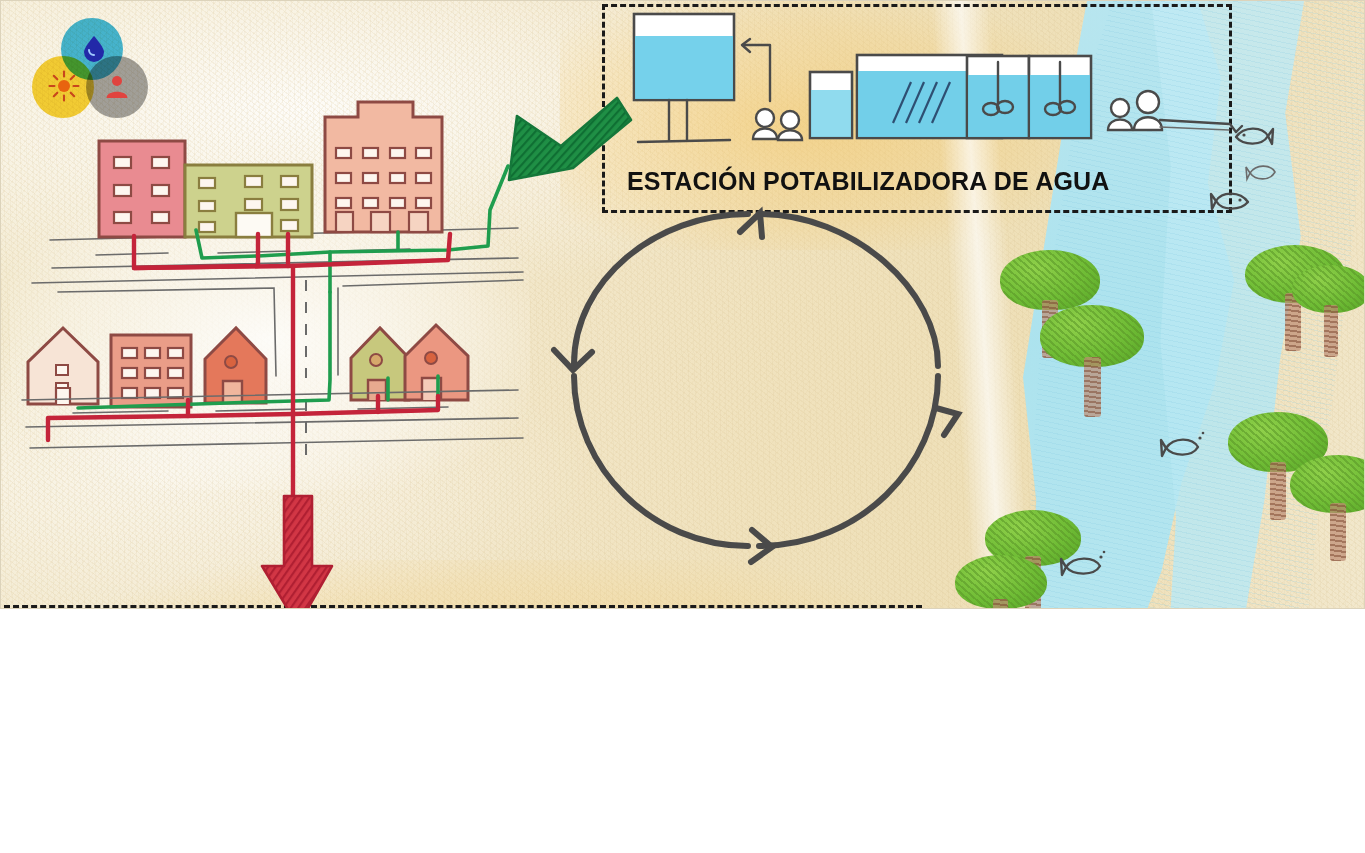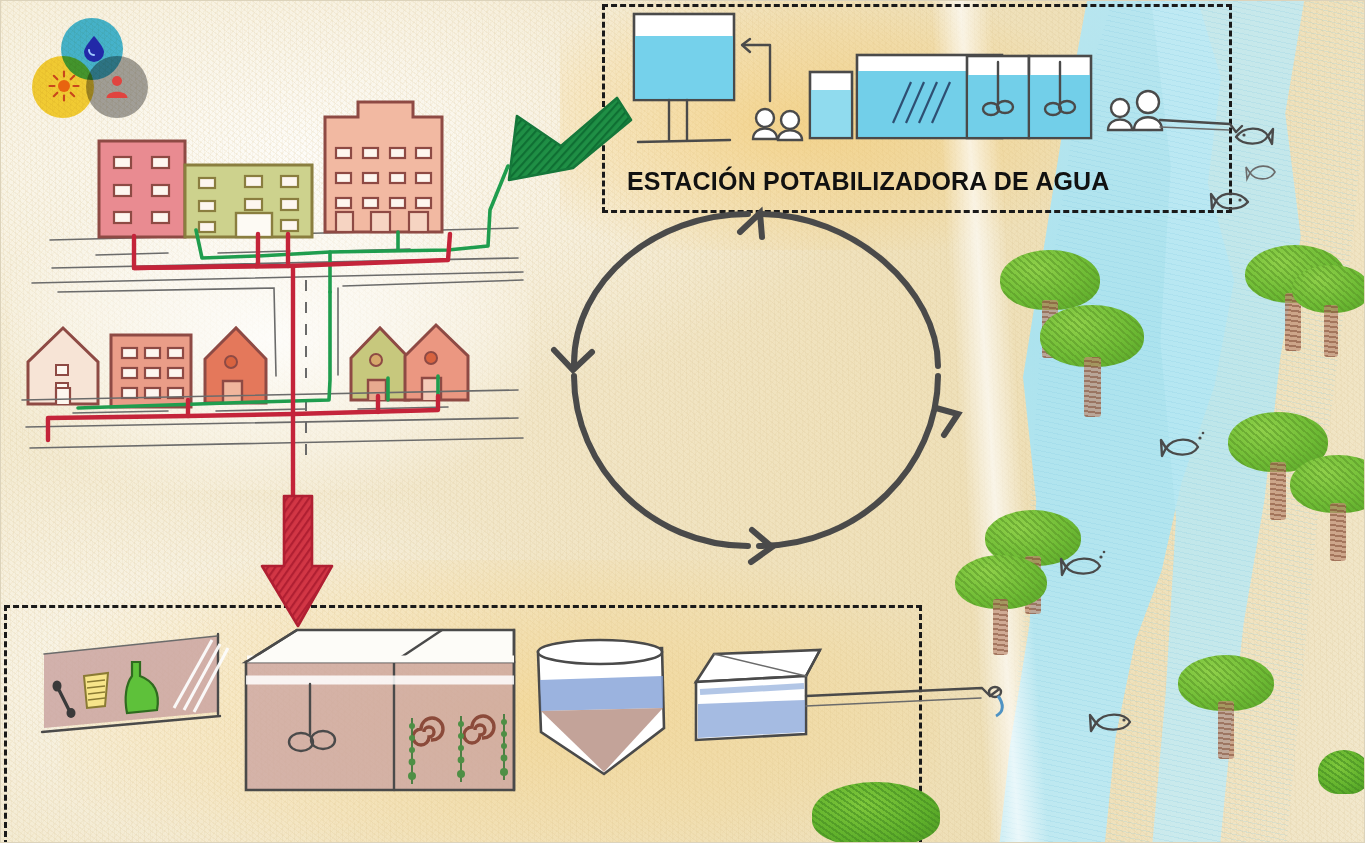--- a/index.html
+++ b/index.html
@@ -1,20 +1,20 @@
 <!DOCTYPE html>
 <html><head>
 <meta charset="utf-8">
 <style>
   html,body{margin:0;padding:0;background:#fff;}
   body{font-family:"Liberation Sans",sans-serif;}
 
   #stage{
     position:relative;
-    width:1365px;height:843px;
+    width:1365px;height:609px;
     overflow:hidden;
     background:#f6efd8;
   }
 
   
   .bg-paper{
     position:absolute;inset:0;
     background:
       radial-gradient(ellipse 60% 45% at 22% 18%, rgba(255,255,255,.85) 0%, rgba(255,255,255,0) 70%),
       radial-gradient(ellipse 45% 35% at 12% 78%, rgba(255,255,255,.55) 0%, rgba(255,255,255,0) 70%),

